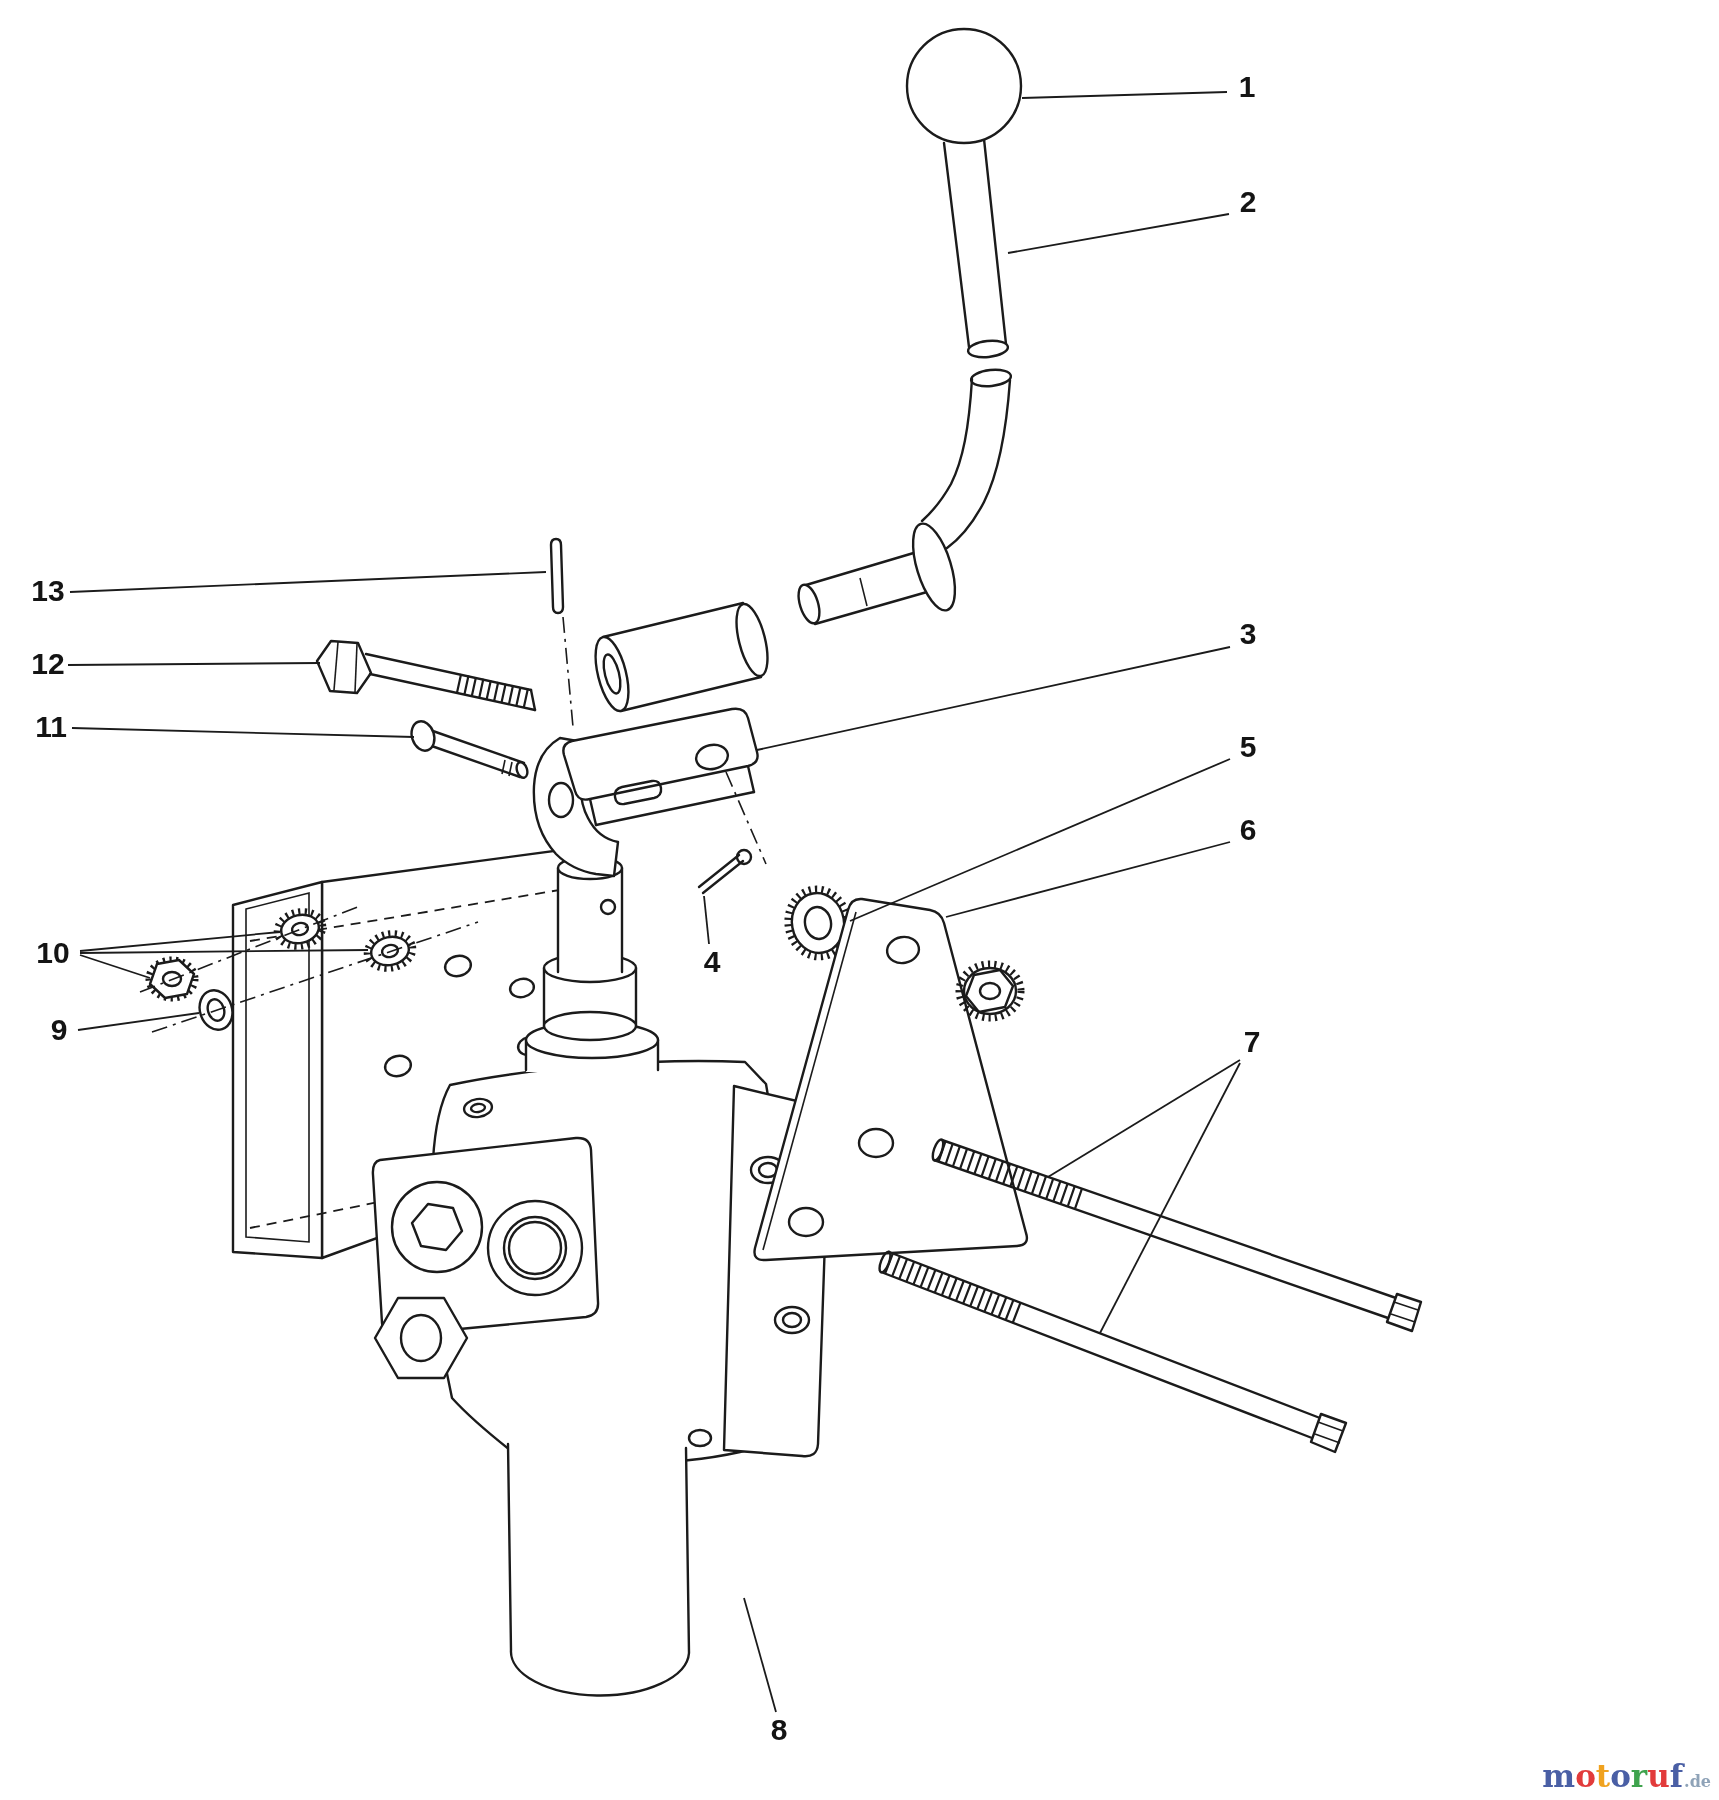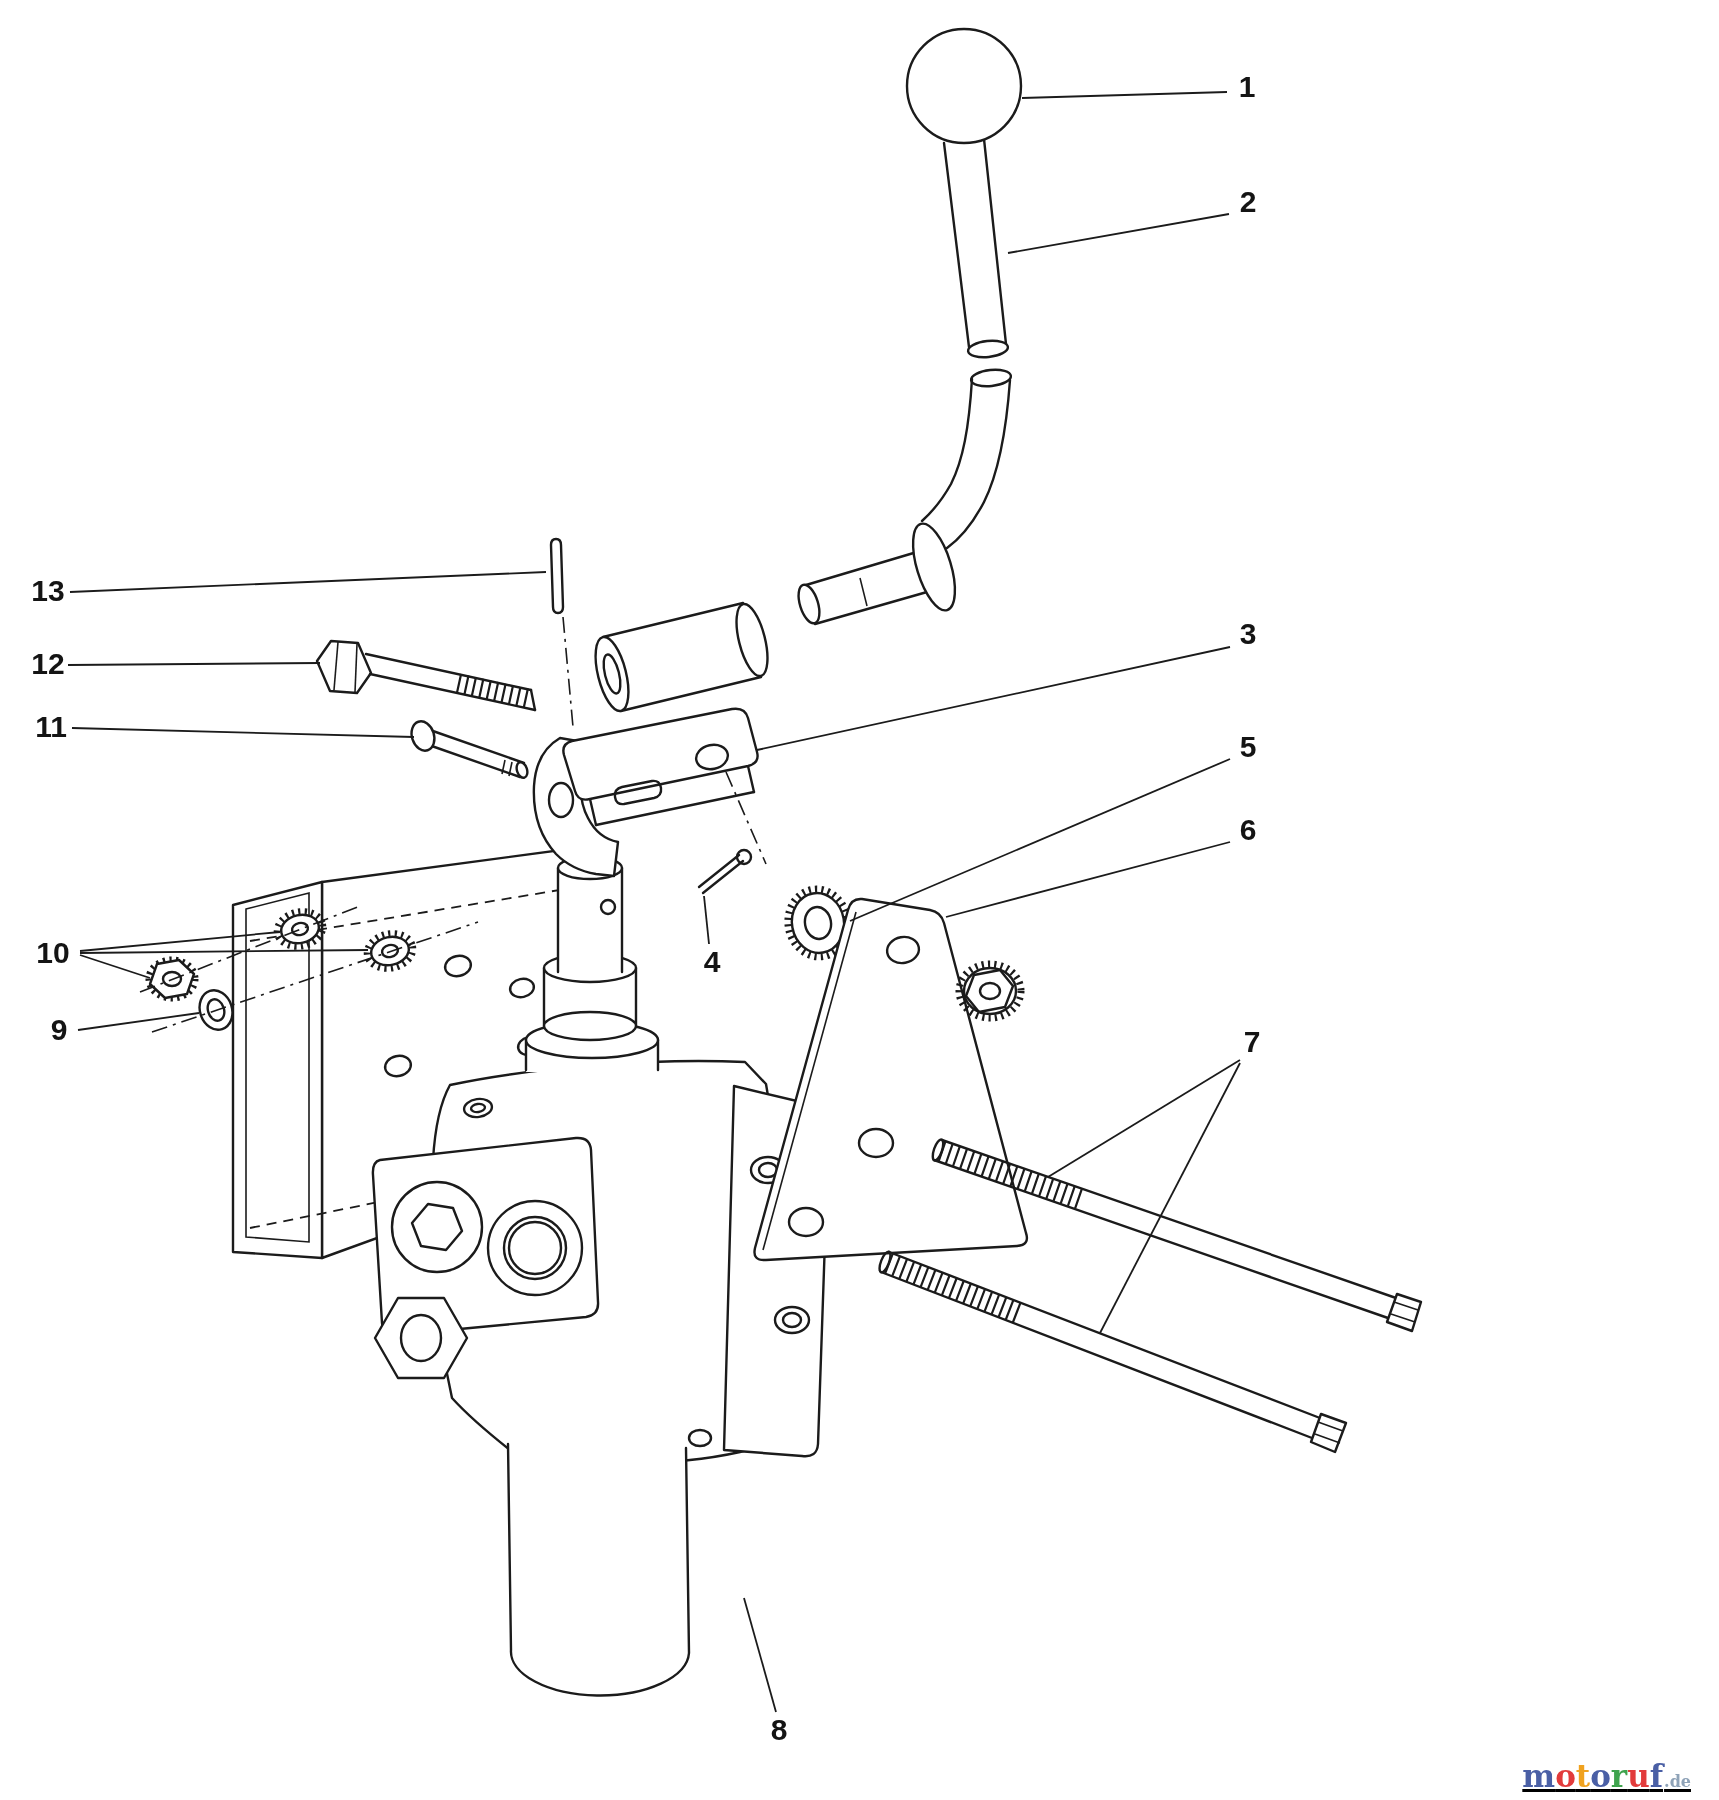--- a/index.html
+++ b/index.html
@@ -12,22 +12,22 @@
   .w  {fill:#ffffff;stroke:#1b1b1b;stroke-width:2.4;stroke-linecap:round;stroke-linejoin:round;}
   .wn {fill:#ffffff;stroke:none;}
   .thin{fill:none;stroke:#1b1b1b;stroke-width:1.6;}
   .hid{fill:none;stroke:#1b1b1b;stroke-width:1.8;stroke-dasharray:10 7;}
   .cl {fill:none;stroke:#1b1b1b;stroke-width:1.6;stroke-dasharray:16 6 3 6;}
   .thr{fill:none;stroke:#1b1b1b;stroke-dasharray:2.2 5.4;}
   .serr{fill:none;stroke:#1b1b1b;stroke-width:7;stroke-dasharray:2.2 4.2;}
   .ld {fill:none;stroke:#1b1b1b;stroke-width:1.8;}
   .co {font:700 30px "Liberation Sans",sans-serif;fill:#141414;}
   
-  .watermark{position:absolute;right:28px;bottom:8px;font-weight:bold;font-size:31px;
-             font-family:"DejaVu Serif",serif;line-height:1;cursor:pointer;user-select:none;text-decoration:underline;}
+  .watermark{position:absolute;right:8px;bottom:8px;font-weight:bold;font-size:31px;
+             font-family:"DejaVu Serif",serif;line-height:1;cursor:pointer;user-select:none;}
   .wm-tld{font-size:16px;margin-left:1px;}
 </style>
 </head>
 <body>
 
 <div class="stage">
 
 <svg class="art" viewBox="0 0 1719 1800" width="1719" height="1800" xmlns="http://www.w3.org/2000/svg">
 
   <g>

